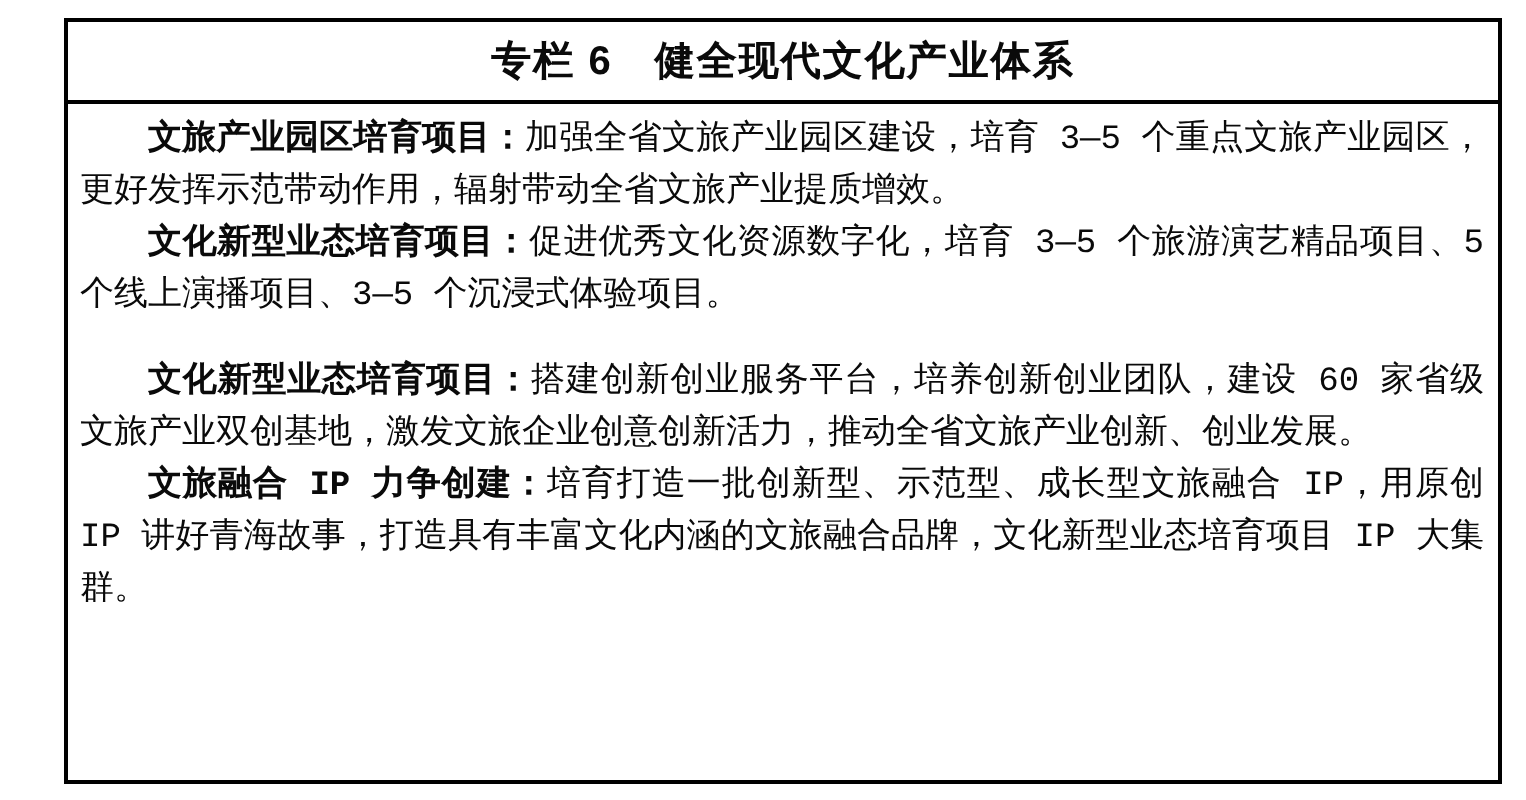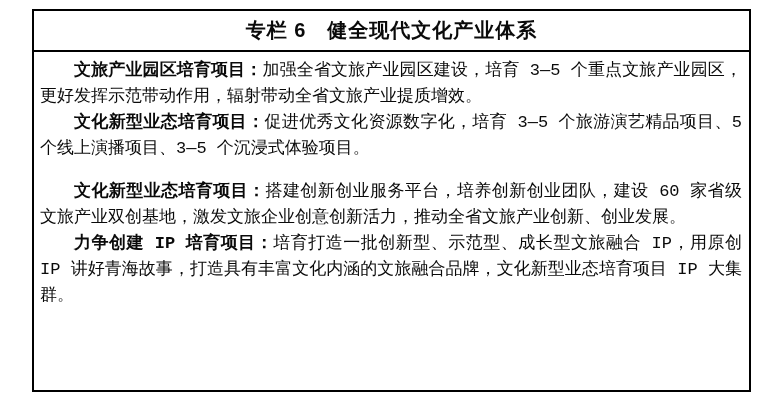--- a/index.html
+++ b/index.html
@@ -60,15 +60,15 @@
 <body>
 
 <div class="panel">
   <div class="title-row">
     <span class="title-text">专栏 6　健全现代文化产业体系</span>
   </div>
   <div class="panel-body">
     <p class="para"><span class="lead">文旅产业园区培育项目：</span><span>加强全省文旅产业园区建设，培育 3—5 个重点文旅产业园区，更好发挥示范带动作用，辐射带动全省文旅产业提质增效。</span></p>
     <p class="para gap-after"><span class="lead">文化新型业态培育项目：</span><span>促进优秀文化资源数字化，培育 3—5 个旅游演艺精品项目、5 个线上演播项目、3—5 个沉浸式体验项目。</span></p>
     <p class="para"><span class="lead">文化新型业态培育项目：</span><span>搭建创新创业服务平台，培养创新创业团队，建设 60 家省级文旅产业双创基地，激发文旅企业创意创新活力，推动全省文旅产业创新、创业发展。</span></p>
-    <p class="para"><span class="lead">力争创建 IP 培育项目：</span><span>培育打造一批创新型、示范型、成长型文旅融合 IP，用原创 IP 讲好青海故事，打造具有丰富文化内涵的文旅融合品牌，文化新型业态培育项目 IP 大集群。</span></p>
+    <p class="para"><span class="lead">文旅融合 IP 力争创建：</span><span>培育打造一批创新型、示范型、成长型文旅融合 IP，用原创 IP 讲好青海故事，打造具有丰富文化内涵的文旅融合品牌，文化新型业态培育项目 IP 大集群。</span></p>
   </div>
 </div>
 
 </body></html>

